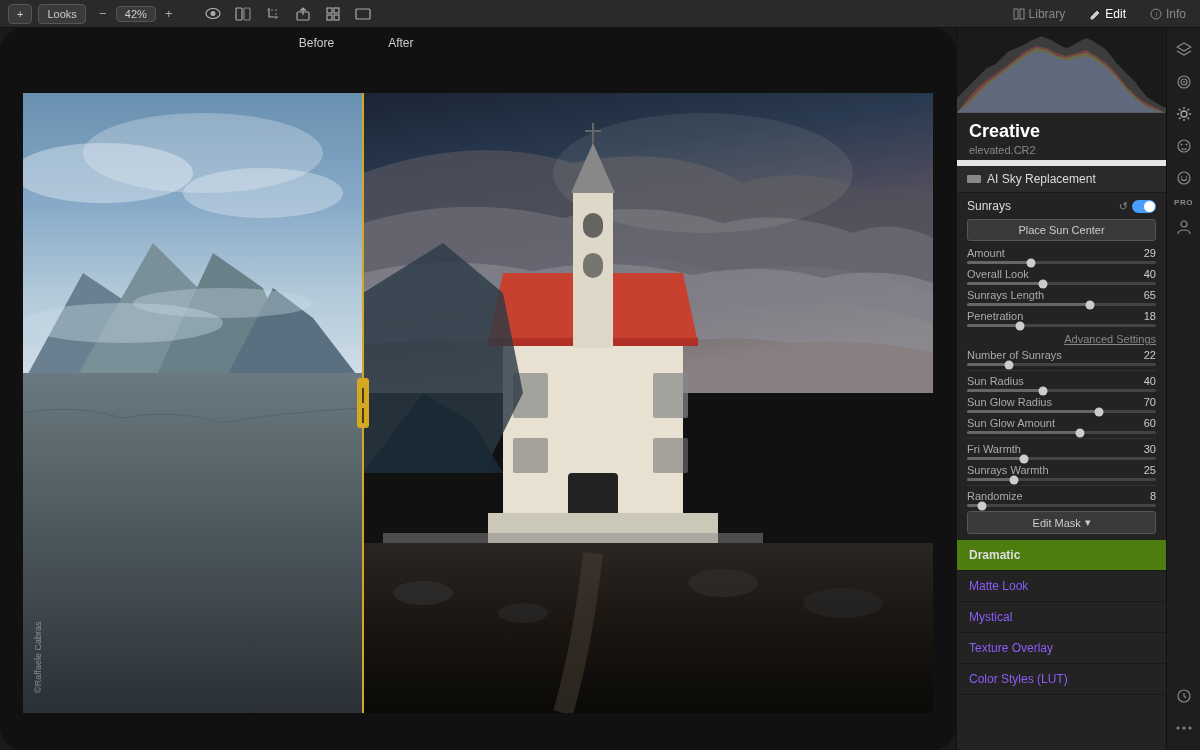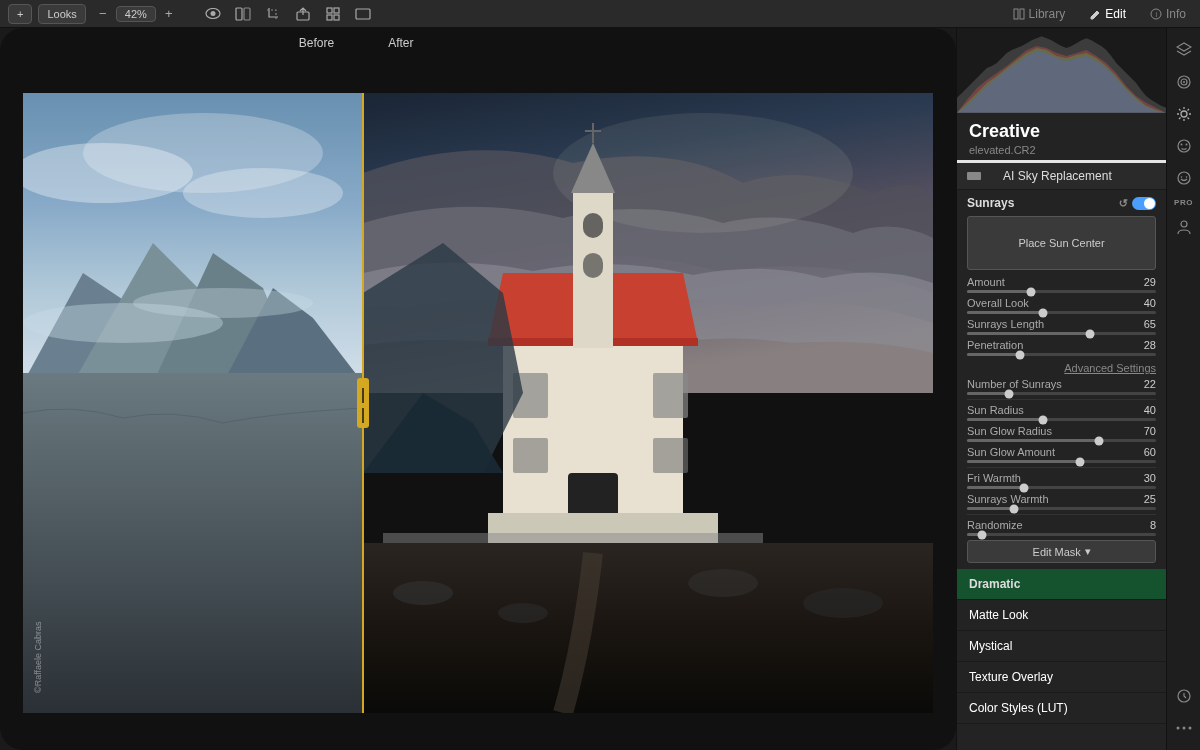--- a/index.html
+++ b/index.html
@@ -205,24 +205,24 @@
     }
     .panel-subtitle {
       font-size: 11px;
       color: #888;
       margin-top: 2px;
     }
 
     .section-header {
       display: flex;
       align-items: center;
-      gap: 22px;
+      gap: 6px;
       padding: 6px 10px;
       background: #2a2a2a;
-      border-top: 3px solid #e5e5e5;
+      border-top: 6px solid #e5e5e5;
     }
     .section-icon {
       width: 14px;
       height: 8px;
       background: #888;
       border-radius: 1px;
       flex-shrink: 0;
     }
     .section-title {
       font-size: 12px;
@@ -230,21 +230,21 @@
       font-weight: 500;
     }
 
     .subsection {
       padding: 6px 10px;
       border-top: 1px solid #1a1a1a;
     }
     .subsection-title {
       font-size: 12px;
       color: #ddd;
-      font-weight: 700;
+      font-weight: 400;
       margin-bottom: 6px;
       display: flex;
       align-items: center;
       justify-content: space-between;
     }
     .subsection-controls {
       display: flex;
       gap: 4px;
     }
     .ctrl-icon {
@@ -252,21 +252,21 @@
       font-size: 11px;
       cursor: pointer;
     }
 
     .place-sun-btn {
       width: 100%;
       background: #3a3a3a;
       border: 1px solid #555;
       color: #ccc;
       font-size: 11px;
-      padding: 20px 8px;
+      padding: 4px 8px;
       border-radius: 3px;
       cursor: pointer;
       text-align: center;
       margin-bottom: 6px;
     }
 
     .slider-row {
       margin-bottom: 4px;
     }
     .slider-label-row {
@@ -337,28 +337,28 @@
       margin-top: 4px;
       display: flex;
       align-items: center;
       justify-content: center;
       gap: 4px;
     }
 
     .category-item {
       padding: 8px 12px;
       font-size: 12px;
-      color: #ffffff;
+      color: #8b5cf6;
       border-bottom: 1px solid #1a1a1a;
       cursor: pointer;
     }
     .category-item.section-label {
       color: #ddd;
       font-weight: 600;
-      background: #14532d;
+      background: #4d7c0f;
     }
 
     
     #icon-bar {
       width: 34px;
       background: #1e1e1e;
       border-left: 1px solid #111;
       display: flex;
       flex-direction: column;
       align-items: center;
@@ -689,21 +689,21 @@
           <div class="slider-track">
             <div class="slider-fill" style="width:65%"></div>
             <div class="slider-thumb" style="left:65%"></div>
           </div>
         </div>
 
         
         <div class="slider-row">
           <div class="slider-label-row">
             <span class="slider-label">Penetration</span>
-            <span class="slider-value">28</span>
+            <span class="slider-value">18</span>
           </div>
           <div class="slider-track">
             <div class="slider-fill" style="width:28%"></div>
             <div class="slider-thumb" style="left:28%"></div>
           </div>
         </div>
 
         <div class="advanced-settings-link">Advanced Settings</div>
 
         

